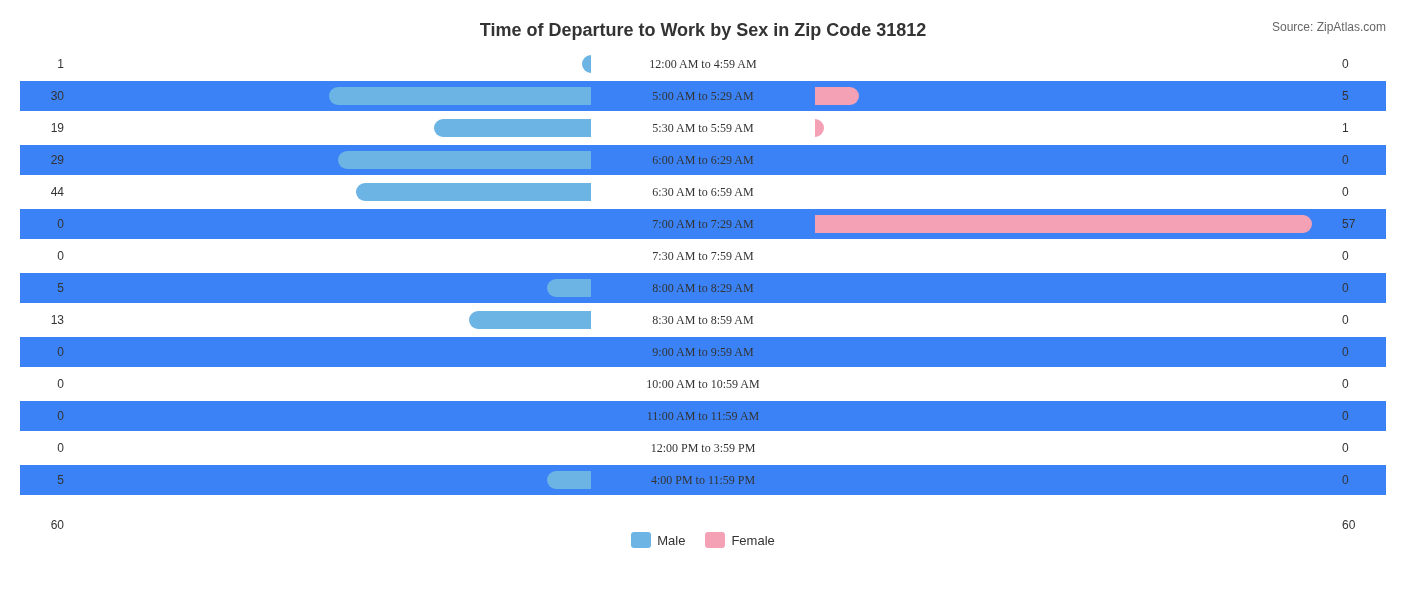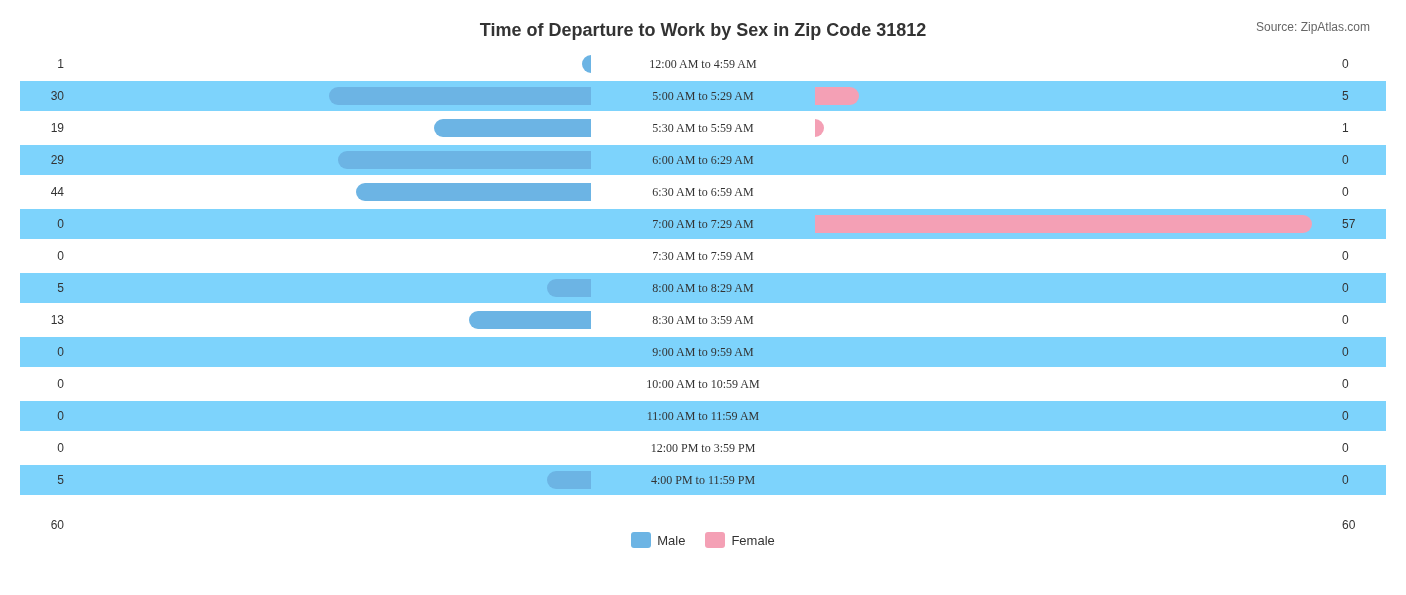--- a/index.html
+++ b/index.html
@@ -19,38 +19,38 @@
     .chart-title {
       font-size: 18px;
       font-weight: bold;
       color: #333;
       text-align: center;
       margin-bottom: 8px;
     }
     .source-text {
       position: absolute;
       top: 20px;
-      right: 36px;
+      right: 20px;
       font-size: 12px;
       color: #666;
     }
     .chart-area {
       position: relative;
       width: 100%;
       height: calc(100% - 70px);
     }
     .row {
       display: flex;
       align-items: center;
       height: 30px;
       margin-bottom: 2px;
       position: relative;
     }
     .row.shaded {
-      background: #7dd3fc;
+      background: #3b82f6;
     }
     .left-value {
       width: 50px;
       text-align: right;
       font-size: 12px;
       color: #333;
       padding-right: 6px;
       flex-shrink: 0;
     }
     .center-label {
@@ -220,21 +220,21 @@
     <div class="bars-right">
       <div style="width:0px;"></div>
     </div>
     <div class="right-value">0</div>
   </div>
       <div class="row">
     <div class="left-value">13</div>
     <div class="bars-left">
       <div class="bar-male" style="width:122px;"></div>
     </div>
-    <div class="center-label">8:30 AM to 3:59 AM</div>
+    <div class="center-label">8:30 AM to 8:59 AM</div>
     <div class="bars-right">
       <div style="width:0px;"></div>
     </div>
     <div class="right-value">0</div>
   </div>
       <div class="row shaded">
     <div class="left-value">0</div>
     <div class="bars-left">
       <div style="width:0px;"></div>
     </div>

